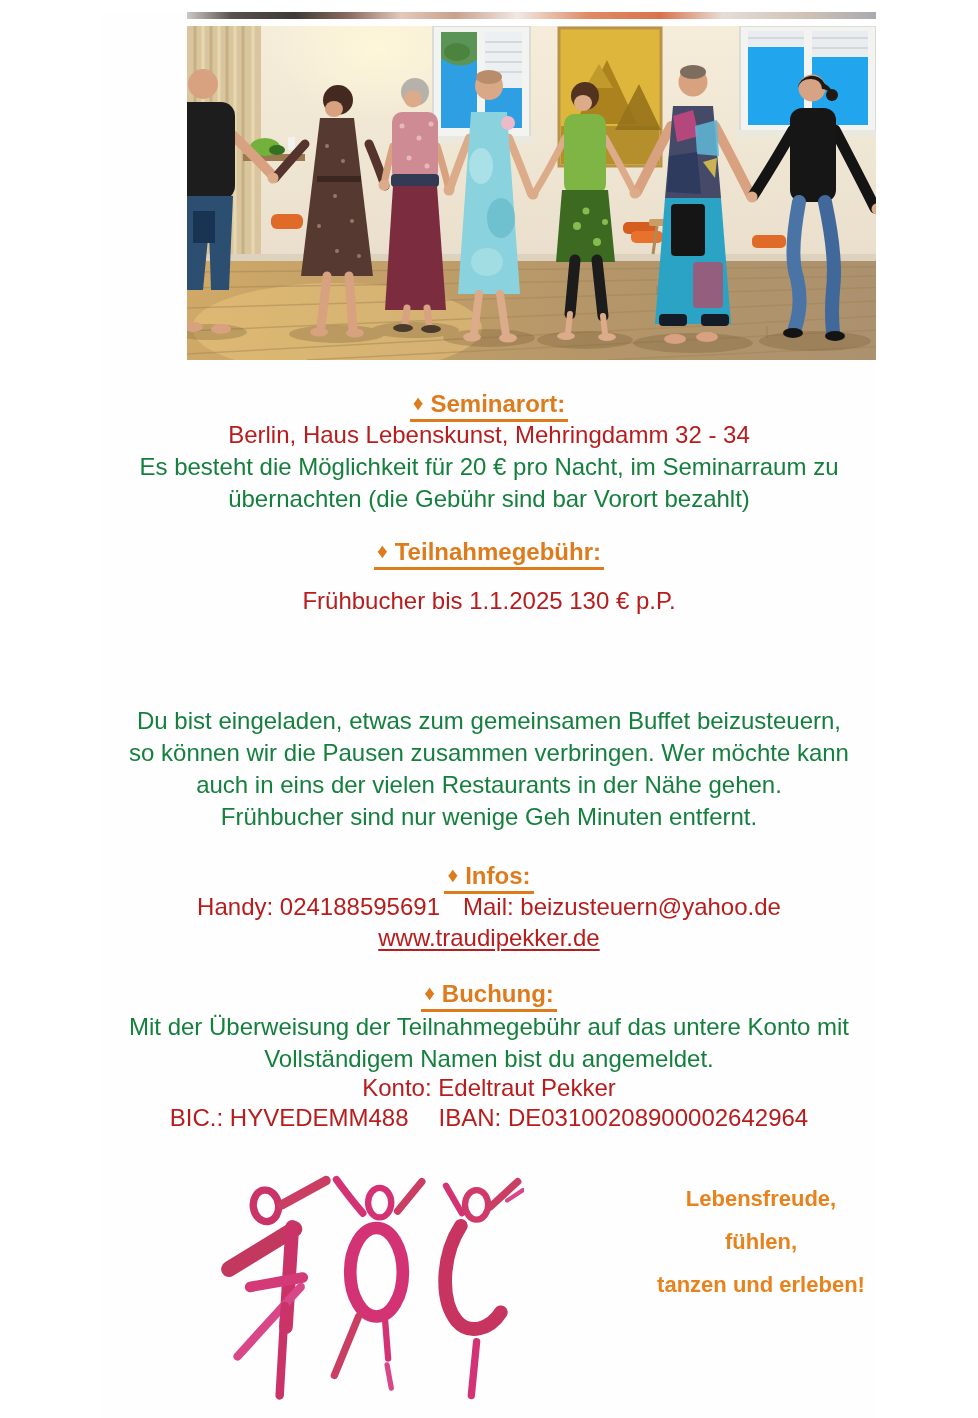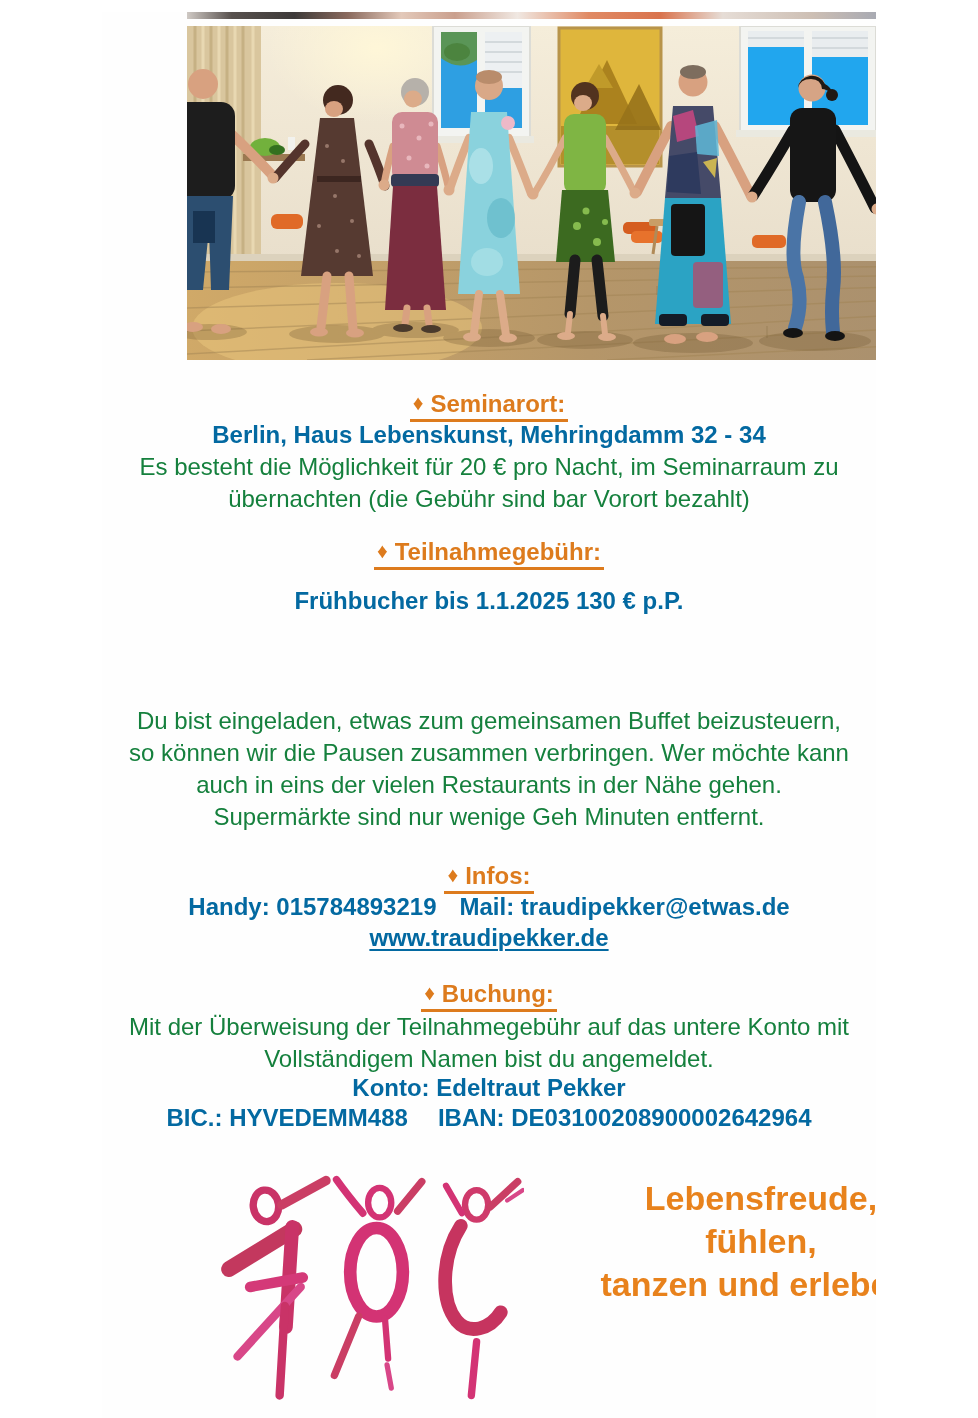--- a/index.html
+++ b/index.html
@@ -14,32 +14,32 @@
   .photo{position:absolute;left:85px;top:14px;width:804px;height:334px;overflow:hidden;background:#efe8d8;}
   .photo svg{display:block;width:100%;height:100%;}
 
   .h{position:absolute;left:0;right:0;text-align:center;font-size:24px;font-weight:bold;
      color:#DD7B1D;white-space:nowrap;}
   .hu{display:inline-block;border-bottom:3px solid #DD7B1D;padding:0 3px 1px;line-height:1.12;}
   .dia{font-size:21px;margin-right:7px;position:relative;top:-2px;}
 
   .line{position:absolute;left:0;right:0;text-align:center;font-size:24px;line-height:30px;
         color:#15803d;white-space:nowrap;}
-  .bold{font-weight:bold;color:#0369a1;}
+  .bold{font-weight:normal;color:#b91c1c;}
 
   .fee-inner{display:inline-block;text-align:center;line-height:32px;}
   .gap23{display:inline-block;width:23px;}
   .gap30{display:inline-block;width:30px;}
   .website{text-decoration:underline;text-decoration-thickness:2px;text-underline-offset:3px;}
 
   .logo{position:absolute;left:106px;top:1158px;width:316px;height:255px;}
   .logo svg{display:block;width:100%;height:100%;}
 
   .slogan{position:absolute;left:470px;top:1165px;width:378px;text-align:center;
-          font-size:34px;font-weight:bold;color:#E8821C;line-height:43px;white-space:nowrap;}
+          font-size:22px;font-weight:bold;color:#E8821C;line-height:43px;white-space:nowrap;}
 </style>
 </head>
 <body>
 
 <div class="page">
 
   <div class="top-strip"></div>
 
   <div class="photo">
     <svg viewBox="0 0 804 334" preserveAspectRatio="none">
@@ -331,27 +331,27 @@
   </div>
   <div class="line bold" style="top:573px">
     <div class="fee-inner">
       <div>Frühbucher bis 1.1.2025 130 € p.P.</div>
     </div>
   </div>
 
   <div class="line" style="top:694px">Du bist eingeladen, etwas zum gemeinsamen Buffet beizusteuern,</div>
   <div class="line" style="top:726px">so können wir die Pausen zusammen verbringen. Wer möchte kann</div>
   <div class="line" style="top:758px">auch in eins der vielen Restaurants in der Nähe gehen.</div>
-  <div class="line" style="top:790px">Supermärkte sind nur wenige Geh Minuten entfernt.</div>
+  <div class="line" style="top:790px">Frühbucher sind nur wenige Geh Minuten entfernt.</div>
 
   <div class="h" style="top:850px">
     <span class="hu"><span class="dia">♦</span><span>Infos:</span></span>
   </div>
   <div class="line bold" style="top:880px">
-    <span>Handy: 015784893219</span><span class="gap23"></span><span>Mail: traudipekker@etwas.de</span>
+    <span>Handy: 024188595691</span><span class="gap23"></span><span>Mail: beizusteuern@yahoo.de</span>
   </div>
   <div class="line bold" style="top:911px">
     <span class="website">www.traudipekker.de</span>
   </div>
 
   <div class="h" style="top:968px">
     <span class="hu"><span class="dia">♦</span><span>Buchung:</span></span>
   </div>
   <div class="line" style="top:1000px">Mit der Überweisung der Teilnahmegebühr auf das untere Konto mit</div>
   <div class="line bold" style="top:1061px">Konto: Edeltraut Pekker</div>

